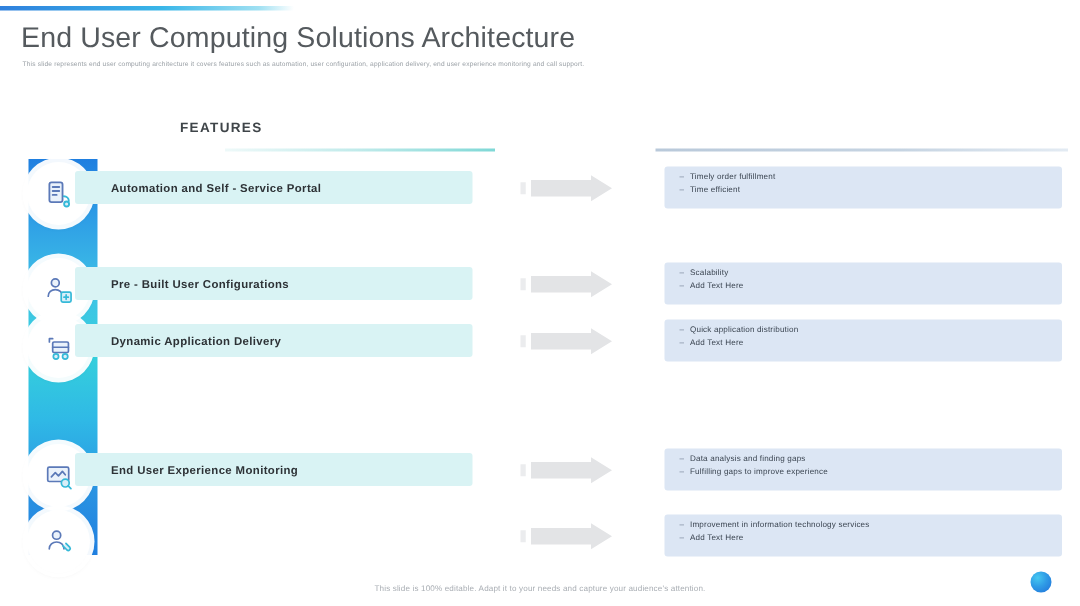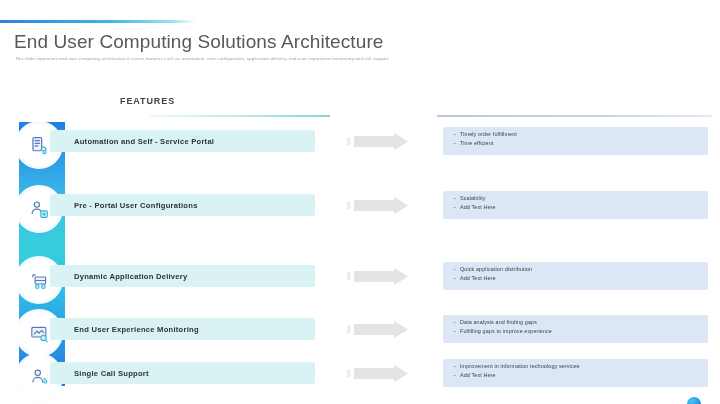--- a/index.html
+++ b/index.html
@@ -6,21 +6,20 @@
   html, body {
     width: 720px; height: 404px;
     background: #ffffff;
     font-family: "Liberation Sans", sans-serif;
     overflow: hidden;
   }
   #slide {
     position: relative;
     width: 720px; height: 372px;
     background: #ffffff;
-    margin-top: 16px;
   }
 
   
   .top-accent {
     position: absolute; left: 0; top: 4px;
     width: 196px; height: 3px;
     background: linear-gradient(90deg,#2f80dd 0%, #39b6e8 55%, #9fe0f2 88%, #ffffff 100%);
   }
 
   
@@ -170,40 +169,40 @@
       <div class="row" style="top: 172px;">
         <div class="icon-badge">
           <svg viewBox="0 0 24 24" fill="none" stroke="#5b79b8" stroke-width="1.3" stroke-linecap="round" stroke-linejoin="round">
             <circle cx="9" cy="6.4" r="3" fill="#eaf2fb"></circle>
             <path d="M3.6 16.5c0-3 2.4-5 5.4-5s5.4 2 5.4 5"></path>
             <rect x="13.5" y="13.5" width="7.5" height="7.5" rx="1.2" fill="#d9eef8" stroke="#35b9d8"></rect>
             <path d="M17.25 15.6v3.3M15.6 17.25h3.3" stroke="#35b9d8"></path>
           </svg>
         </div>
         <div class="feature-bar">
-          <span class="feature-label">Pre - Portal User Configurations</span>
+          <span class="feature-label">Pre - Built User Configurations</span>
         </div>
         <div class="arrow">
           <svg viewBox="0 0 76 19">
             <path d="M2 5.5h3.5v8H2z" fill="#ebecee"></path>
             <path d="M9 4h40v-3.2L63 9.5 49 18.2V15H9z" fill="#e3e4e6"></path>
           </svg>
         </div>
         <div class="outcome-bar">
           <div class="outcome-line">
             <span class="outcome-dash">–</span>
             <span>Scalability</span>
           </div>
           <div class="outcome-line">
             <span class="outcome-dash">–</span>
             <span>Add Text Here</span>
           </div>
         </div>
       </div>
-      <div class="row" style="top: 243px; padding-left: 36px;">
+      <div class="row" style="top: 210px; padding-left: 36px;">
         <div class="icon-badge">
           <svg viewBox="0 0 24 24" fill="none" stroke="#5b79b8" stroke-width="1.3" stroke-linecap="round" stroke-linejoin="round">
             <rect x="7" y="8" width="12" height="8" rx="1" fill="#eaf2fb"></rect>
             <path d="M7 12h12"></path>
             <path d="M4.5 8V5.5h2.5"></path>
             <circle cx="9.5" cy="19" r="2" fill="#d9eef8" stroke="#35b9d8"></circle>
             <circle cx="16.5" cy="19" r="2" fill="#d9eef8" stroke="#35b9d8"></circle>
           </svg>
         </div>
         <div class="feature-bar">
@@ -256,23 +255,20 @@
         </div>
       </div>
       <div class="row" style="top: 340px;">
         <div class="icon-badge">
           <svg viewBox="0 0 24 24" fill="none" stroke="#5b79b8" stroke-width="1.3" stroke-linecap="round" stroke-linejoin="round">
             <circle cx="10" cy="6.6" r="3.1" fill="#eaf2fb"></circle>
             <path d="M4.4 17c0-3.1 2.5-5.2 5.6-5.2s5.6 2.1 5.6 5.2"></path>
             <path d="M14.8 14.8l3.1 3.1a1.5 1.5 0 002.2-2l-3-3.1" fill="#d9eef8" stroke="#35b9d8"></path>
           </svg>
         </div>
-        <div class="feature-bar">
-          <span class="feature-label">Single Call Support</span>
-        </div>
         <div class="arrow">
           <svg viewBox="0 0 76 19">
             <path d="M2 5.5h3.5v8H2z" fill="#ebecee"></path>
             <path d="M9 4h40v-3.2L63 9.5 49 18.2V15H9z" fill="#e3e4e6"></path>
           </svg>
         </div>
         <div class="outcome-bar">
           <div class="outcome-line">
             <span class="outcome-dash">–</span>
             <span>Improvement  in information technology services</span>

